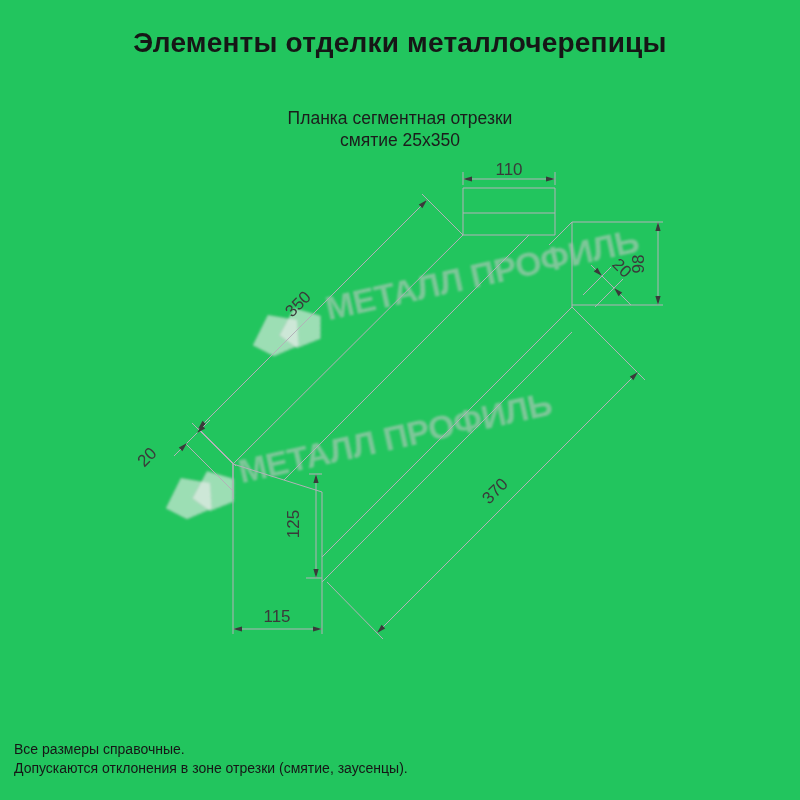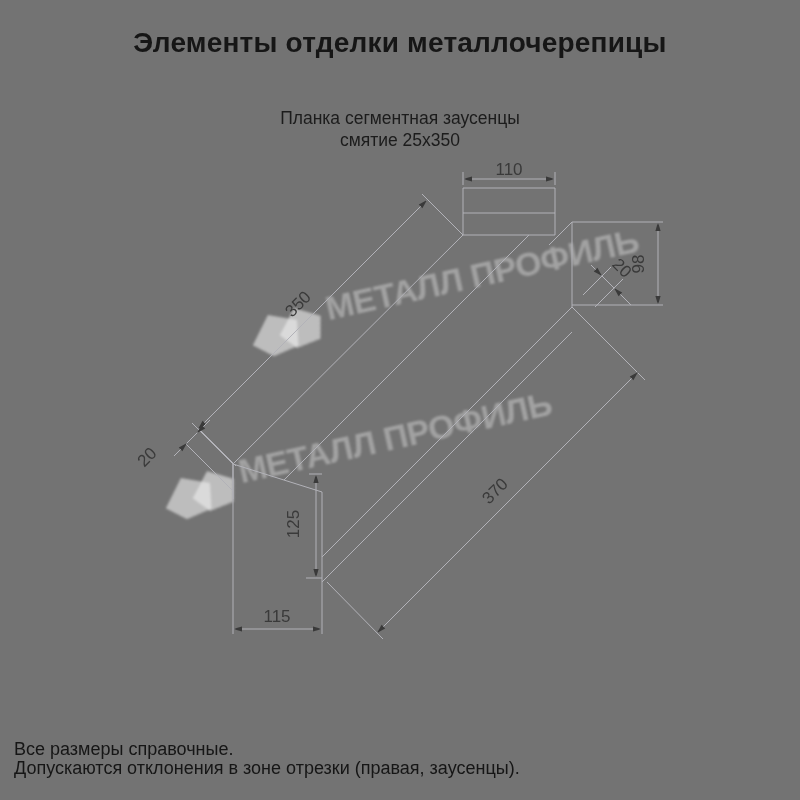--- a/index.html
+++ b/index.html
@@ -1,38 +1,38 @@
 <!DOCTYPE html>
 <html><head>
 <meta charset="utf-8">
 <style>
   html,body{margin:0;padding:0;background:#ffffff;}
-  .page{position:relative;width:800px;height:800px;background:#737373;overflow:hidden;
+  .page{position:relative;width:800px;height:800px;background:#22c55e;overflow:hidden;
         font-family:"Liberation Sans", sans-serif;color:#111;}
   .title{position:absolute;top:27px;left:0;width:800px;text-align:center;
          font-size:28px;font-weight:bold;letter-spacing:0.2px;color:#161616;}
   .subtitle{position:absolute;top:107px;left:0;width:800px;text-align:center;
             font-size:17.5px;line-height:22px;color:#1c1c1c;}
-  .footer{position:absolute;left:14px;top:740px;font-size:18px;line-height:19px;color:#161616;}
+  .footer{position:absolute;left:14px;top:740px;font-size:14px;line-height:19px;color:#161616;}
   svg.drawing{position:absolute;left:0;top:0;}
   .dline{stroke:#b2b2b8;stroke-width:1;fill:none;}
   .dimtxt{fill:#3a3a3a;font-size:17px;}
   .arrow{fill:#3a3a3a;stroke:none;}
   .wm-text{fill:#c9c9c9;font-size:34px;font-weight:bold;letter-spacing:-0.5px;opacity:0.55;}
   .wm-shape{stroke:#cfcfcf;fill:#efefef;opacity:0.6;}
 </style>
 </head>
 <body>
 
 <div class="page">
 
   <div class="title">Элементы отделки металлочерепицы</div>
 
   <div class="subtitle">
-    <div>Планка сегментная заусенцы</div>
+    <div>Планка сегментная отрезки</div>
     <div>смятие 25x350</div>
   </div>
 
   <svg class="drawing" width="800" height="800" viewBox="0 0 800 800">
     <defs>
       <filter id="wmblur" x="-20%" y="-20%" width="140%" height="140%">
         <feGaussianBlur stdDeviation="0.8"></feGaussianBlur>
       </filter>
     </defs>
 
@@ -129,16 +129,16 @@
       <text class="dimtxt" transform="translate(302,308) rotate(-45)" text-anchor="middle">350</text>
       <text class="dimtxt" transform="translate(151,461) rotate(-45)" text-anchor="middle">20</text>
       <text class="dimtxt" transform="translate(499,495) rotate(-45)" text-anchor="middle">370</text>
       <text class="dimtxt" transform="translate(299,524) rotate(-90)" text-anchor="middle">125</text>
       <text class="dimtxt" x="277" y="622" text-anchor="middle">115</text>
     </g>
   </svg>
 
   <div class="footer">
     <div>Все размеры справочные.</div>
-    <div>Допускаются отклонения в зоне отрезки (правая, заусенцы).</div>
+    <div>Допускаются отклонения в зоне отрезки (смятие, заусенцы).</div>
   </div>
 
 </div>
 
 </body></html>

